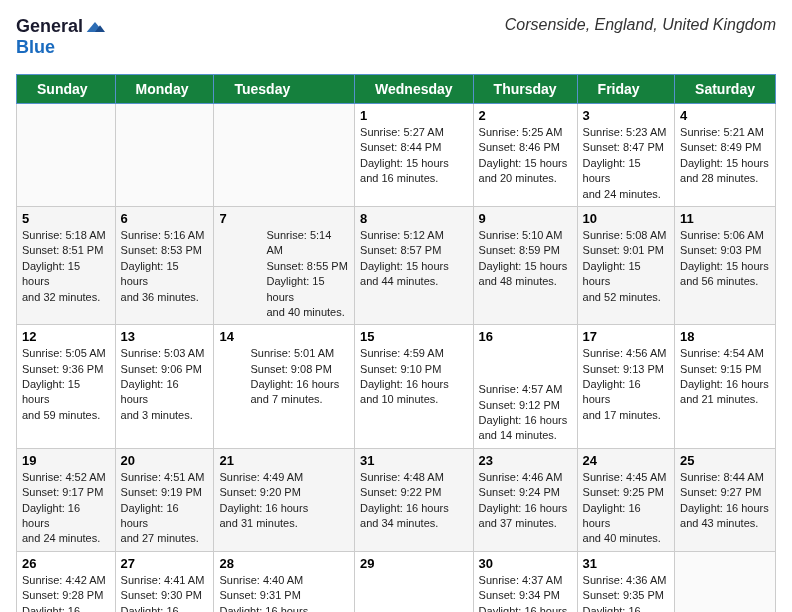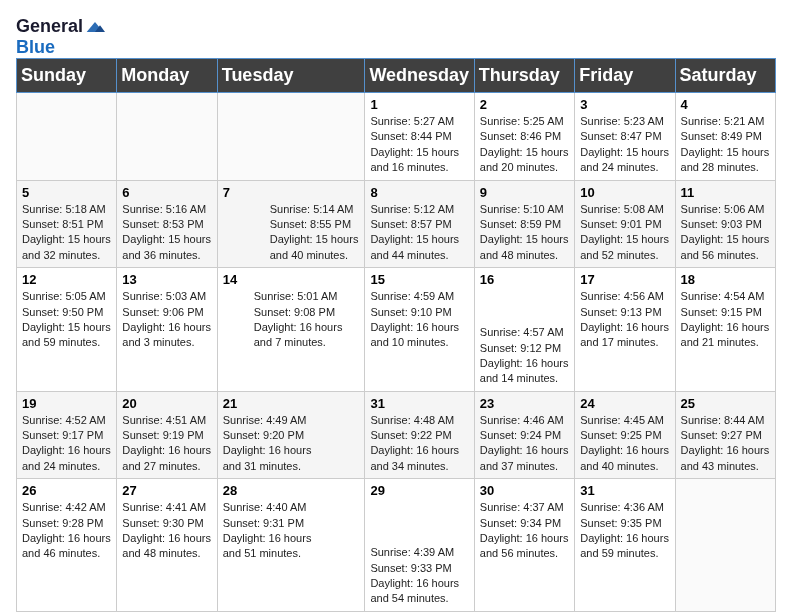--- a/index.html
+++ b/index.html
@@ -7,21 +7,21 @@
       font-family: Arial, sans-serif;
       background: #fff;
       width: 792px;
       min-height: 612px;
       padding: 16px;
     }
     .header-area {
       display: flex;
       justify-content: space-between;
       align-items: flex-start;
-      margin-bottom: 0;
+      margin-bottom: 16px;
     }
     .logo {
       display: flex;
       flex-direction: column;
       align-items: flex-start;
     }
     .logo-general {
       font-size: 18px;
       font-weight: bold;
       color: #1a1a2e;
@@ -50,25 +50,25 @@
       font-size: 16px;
       color: #333;
       font-style: italic;
     }
     table {
       width: 100%;
       border-collapse: collapse;
       font-size: 11px;
     }
     thead tr th {
-      background-color: #404040;
+      background-color: #15803d;
       color: white;
-      padding: 6px 4px;
+      padding: 6px 20px;
       text-align: left;
-      font-size: 18px;
+      font-size: 14px;
       font-weight: bold;
       border: 1px solid #5590cc;
     }
     tbody tr td {
       vertical-align: top;
       border: 1px solid #ccc;
       padding: 4px 5px;
       min-height: 80px;
       background: #fff;
     }
@@ -97,20 +97,21 @@
     <div style="display:flex; align-items:center;">
       <span class="logo-general">General</span>
       <svg class="logo-icon" viewBox="0 0 24 16" xmlns="http://www.w3.org/2000/svg">
         <polygon points="12,2 22,14 2,14" fill="#2d6db5"></polygon>
         <polygon points="18,6 24,14 12,14" fill="#1a4a8a"></polygon>
       </svg>
     </div>
     <span class="logo-blue">Blue</span>
   </div>
   <div class="title-area">
+    <div class="calendar-subtitle">Corsenside, England, United Kingdom</div>
   </div>
 </div>
 
 <table>
   <thead>
     <tr id="header-row">
     <th>Sunday</th>
         <th>Monday</th>
         <th>Tuesday</th>
         <th>Wednesday</th>
@@ -201,21 +202,21 @@
           <div class="day-info" style="white-space: pre-line;">Sunrise: 5:06 AM
 Sunset: 9:03 PM
 Daylight: 15 hours
 and 56 minutes.</div>
         </td>
       </tr>
       <tr>
         <td>
           <span class="day-number">12</span>
           <div class="day-info" style="white-space: pre-line;">Sunrise: 5:05 AM
-Sunset: 9:50 PM
+Sunset: 9:36 PM
 Daylight: 15 hours
 and 59 minutes.</div>
         </td>
         <td>
           <span class="day-number">13</span>
           <div class="day-info" style="white-space: pre-line;">Sunrise: 5:03 AM
 Sunset: 9:06 PM
 Daylight: 16 hours
 and 3 minutes.</div>
         </td>

